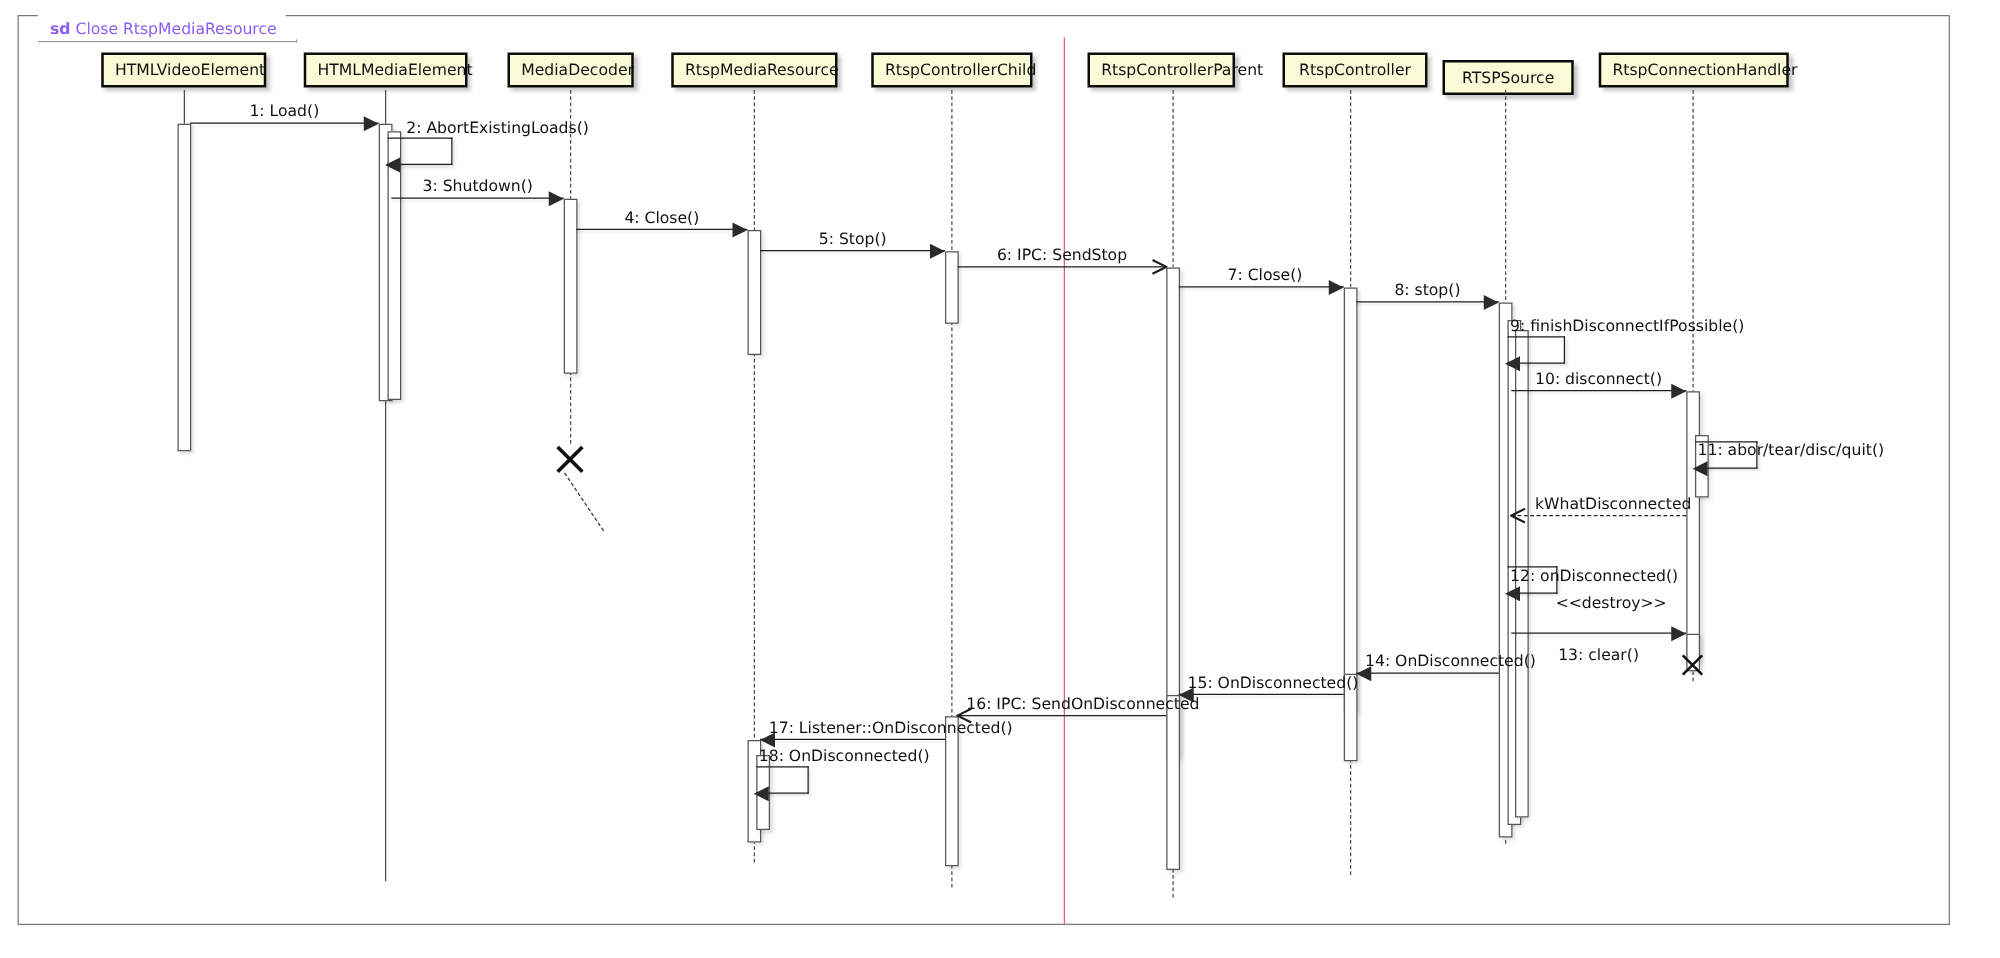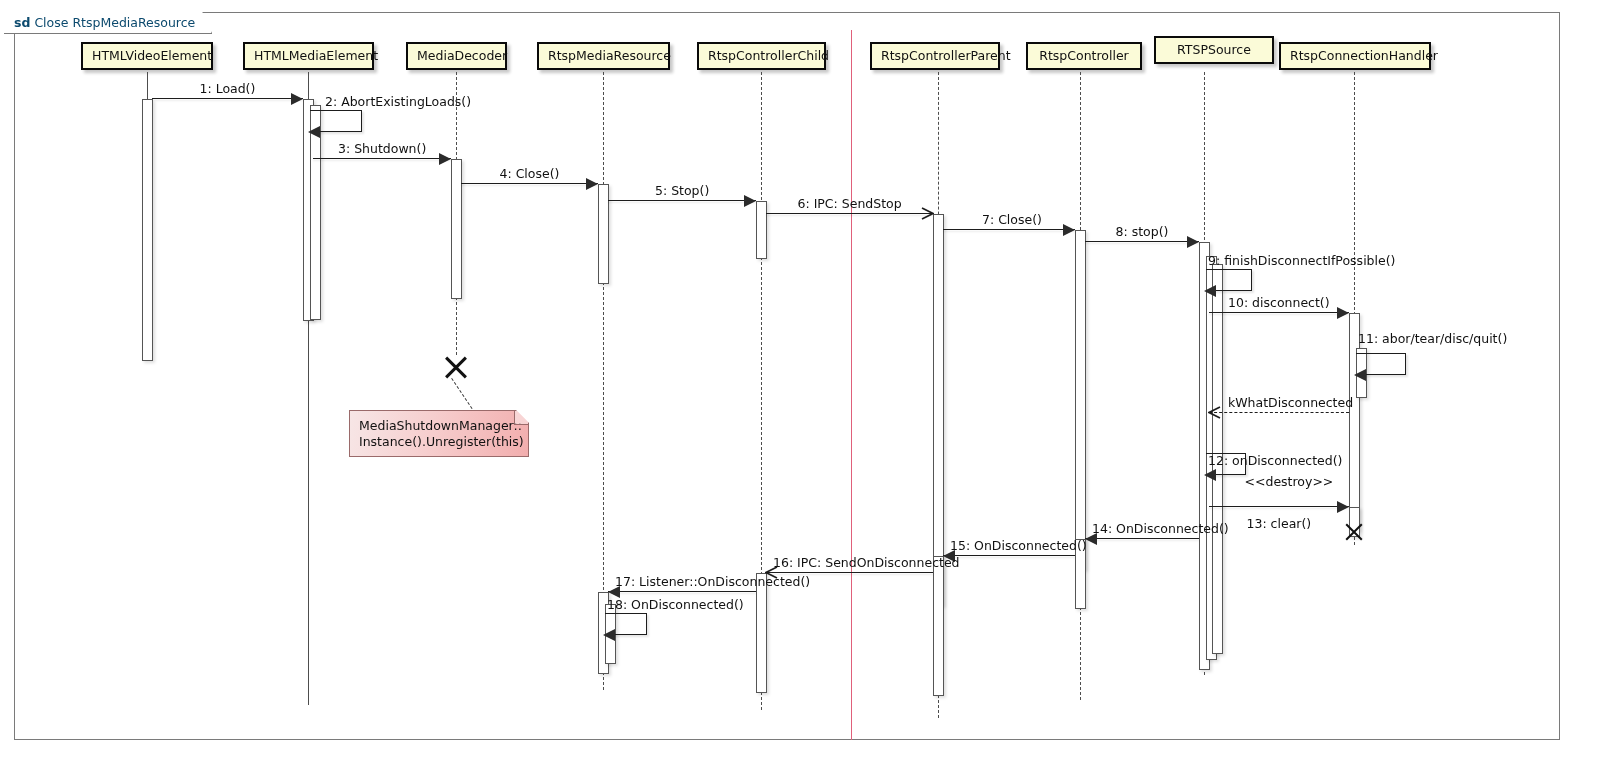--- a/index.html
+++ b/index.html
@@ -1,23 +1,23 @@
 <!DOCTYPE html>
 <html><head>
 <meta charset="utf-8">
 <style>
   html,body{margin:0;padding:0;background:#ffffff;}
   body{font-family:"DejaVu Sans","Liberation Sans",sans-serif;}
   #canvas{position:relative;width:1600px;height:766px;background:#ffffff;overflow:hidden;}
 
   
   .frame{position:absolute;left:14px;top:12px;width:1546px;height:728px;border:1px solid #7a7a7a;box-sizing:border-box;background:transparent;}
-  .frame-tab{position:absolute;left:4px;top:12px;height:22px;box-sizing:border-box;
+  .frame-tab{position:absolute;left:30px;top:12px;height:22px;box-sizing:border-box;
     border:1px solid #7a7a7a;border-top:none;border-left:none;background:#ffffff;
-    padding:2px 16px 2px 10px;font-size:12.5px;color:#0c4a6e;white-space:nowrap;line-height:17px;
+    padding:2px 16px 2px 10px;font-size:12.5px;color:#8b5cf6;white-space:nowrap;line-height:17px;
     clip-path:polygon(0 0,calc(100% - 10px) 0,100% 100%,0 100%);}
   .frame-tab b{font-weight:bold;}
 
   
   .plabel{position:absolute;box-sizing:border-box;background:#fbfbd8;
     border:2px solid #0a0a0a;height:28px;line-height:24px;text-align:center;
     font-size:12.5px;color:#111;white-space:nowrap;padding:0 9px;
     box-shadow:3px 3px 3px rgba(0,0,0,.22);}
 
   
@@ -81,23 +81,23 @@
   </div>
 
   <div class="sep" style="left:851px;top:30px;height:710px;"></div>
 
   <div id="participants-layer">
       <div class="plabel" style="left: 81px; top: 42px; width: 132px;"><span>HTMLVideoElement</span></div>
       <div class="plabel" style="left: 243px; top: 42px; width: 131px;"><span>HTMLMediaElement</span></div>
       <div class="plabel" style="left: 406px; top: 42px; width: 101px;"><span>MediaDecoder</span></div>
       <div class="plabel" style="left: 537px; top: 42px; width: 133px;"><span>RtspMediaResource</span></div>
       <div class="plabel" style="left: 697px; top: 42px; width: 129px;"><span>RtspControllerChild</span></div>
-      <div class="plabel" style="left: 870px; top: 42px; width: 130px;"><span>RtspControllerParent</span></div>
+      <div class="plabel" style="left: 870px; top: 42px; width: 118px;"><span>RtspControllerParent</span></div>
       <div class="plabel" style="left: 1026px; top: 42px; width: 116px;"><span>RtspController</span></div>
-      <div class="plabel" style="left: 1154px; top: 36px; width: 120px;"><span>RTSPSource</span></div>
+      <div class="plabel" style="left: 1154px; top: 48px; width: 105px;"><span>RTSPSource</span></div>
       <div class="plabel" style="left: 1279px; top: 42px; width: 152px;"><span>RtspConnectionHandler</span></div>
     </div>
   <div id="lifelines-layer">
       <div class="lifeline solid" style="left: 147px; top: 72px; height: 288px;"></div>
       <div class="lifeline solid" style="left: 308px; top: 72px; height: 633px;"></div>
       <div class="lifeline" style="left: 456px; top: 72px; height: 283px;"></div>
       <div class="lifeline" style="left: 603px; top: 72px; height: 618px;"></div>
       <div class="lifeline" style="left: 761px; top: 72px; height: 638px;"></div>
       <div class="lifeline" style="left: 938px; top: 72px; height: 646px;"></div>
       <div class="lifeline" style="left: 1080px; top: 72px; height: 628px;"></div>
@@ -157,21 +157,21 @@
       <div class="ah right" style="left: 1187px; top: 236px;"></div>
       <div class="mlabel" style="top: 225px; left: 1115.5px;">8: stop()</div>
       <div class="selfcall" style="left: 1206px; top: 269px; width: 46px; height: 22px;"></div>
       <div class="ah left" style="left: 1204px; top: 285px;"></div>
       <div class="mlabel" style="left: 1208px; top: 254px;">9: finishDisconnectIfPossible()</div>
       <div class="msgline" style="left: 1209px; top: 312px; width: 140px;"></div>
       <div class="ah right" style="left: 1337px; top: 307px;"></div>
       <div class="mlabel" style="top: 296px; left: 1228px;">10: disconnect()</div>
       <div class="selfcall" style="left: 1356px; top: 353px; width: 50px; height: 22px;"></div>
       <div class="ah left" style="left: 1354px; top: 369px;"></div>
-      <div class="mlabel" style="left: 1358px; top: 332px;">11: abor/tear/disc/quit()</div>
+      <div class="mlabel" style="left: 1358px; top: 353px;">11: abor/tear/disc/quit()</div>
       <div class="msgline dashed" style="left: 1209px; top: 412px; width: 140px;"></div>
       <span class="ohead" style="left: 1208px; top: 406px;">
         <svg width="13" height="13" viewBox="0 0 13 13">
           <path d="M12,1 L1,6.5 L12,12" fill="none" stroke="#1d1d1d" stroke-width="1.7"></path>
         </svg>
       </span>
       <div class="mlabel" style="top: 396px; left: 1216px; margin-left: 12px;">kWhatDisconnected</div>
       <div class="selfcall" style="left: 1206px; top: 453px; width: 40px; height: 22px;"></div>
       <div class="ah left" style="left: 1204px; top: 469px;"></div>
       <div class="mlabel" style="left: 1208px; top: 438px; margin-top: 16px;">12: onDisconnected()</div>
@@ -194,25 +194,20 @@
       <div class="mlabel" style="top: 556px; left: 773px;">16: IPC: SendOnDisconnected</div>
       <div class="msgline" style="left: 608px; top: 591px; width: 148px;"></div>
       <div class="ah left" style="left: 608px; top: 586px;"></div>
       <div class="mlabel" style="top: 575px; left: 615px;">17: Listener::OnDisconnected()</div>
       <div class="selfcall" style="left: 605px; top: 613px; width: 42px; height: 22px;"></div>
       <div class="ah left" style="left: 603px; top: 629px;"></div>
       <div class="mlabel" style="left: 607px; top: 598px;">18: OnDisconnected()</div>
     </div>
 
   <div class="note-anchor" style="left:452px;top:378px;width:56px;transform:rotate(56deg);"></div>
-  <div class="note" style="left:349px;top:410px;width:180px;">
-    <div>MediaShutdownManager::</div>
-    <div>Instance().Unregister(this)</div>
-    <div class="note-fold" style="right:0;top:0;"></div>
-  </div>
 
   <div class="xmark" style="left:443px;top:353px;">
       <i class="a"></i>
       <i class="b"></i>
     </div>
   <div class="xmark small" style="left:1344px;top:521px;">
       <i class="a"></i>
       <i class="b"></i>
     </div>
 

